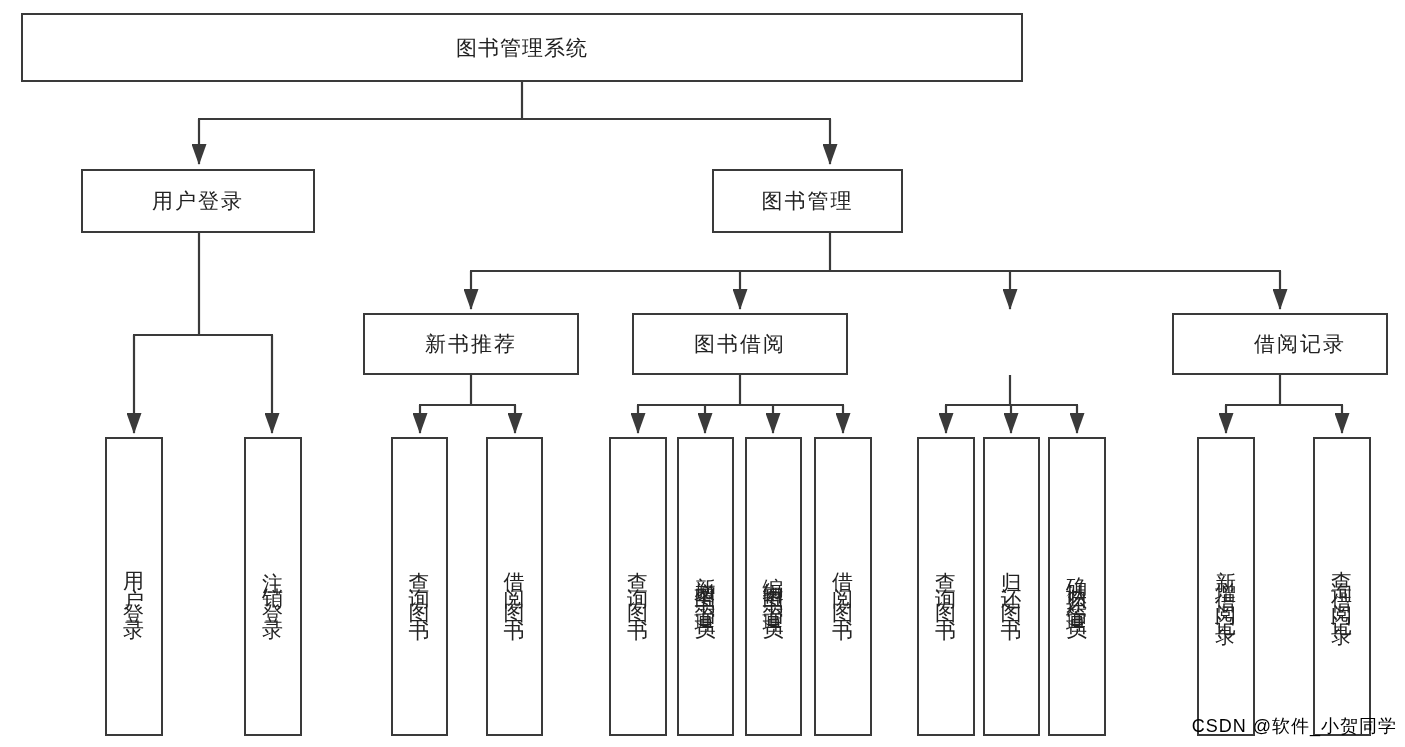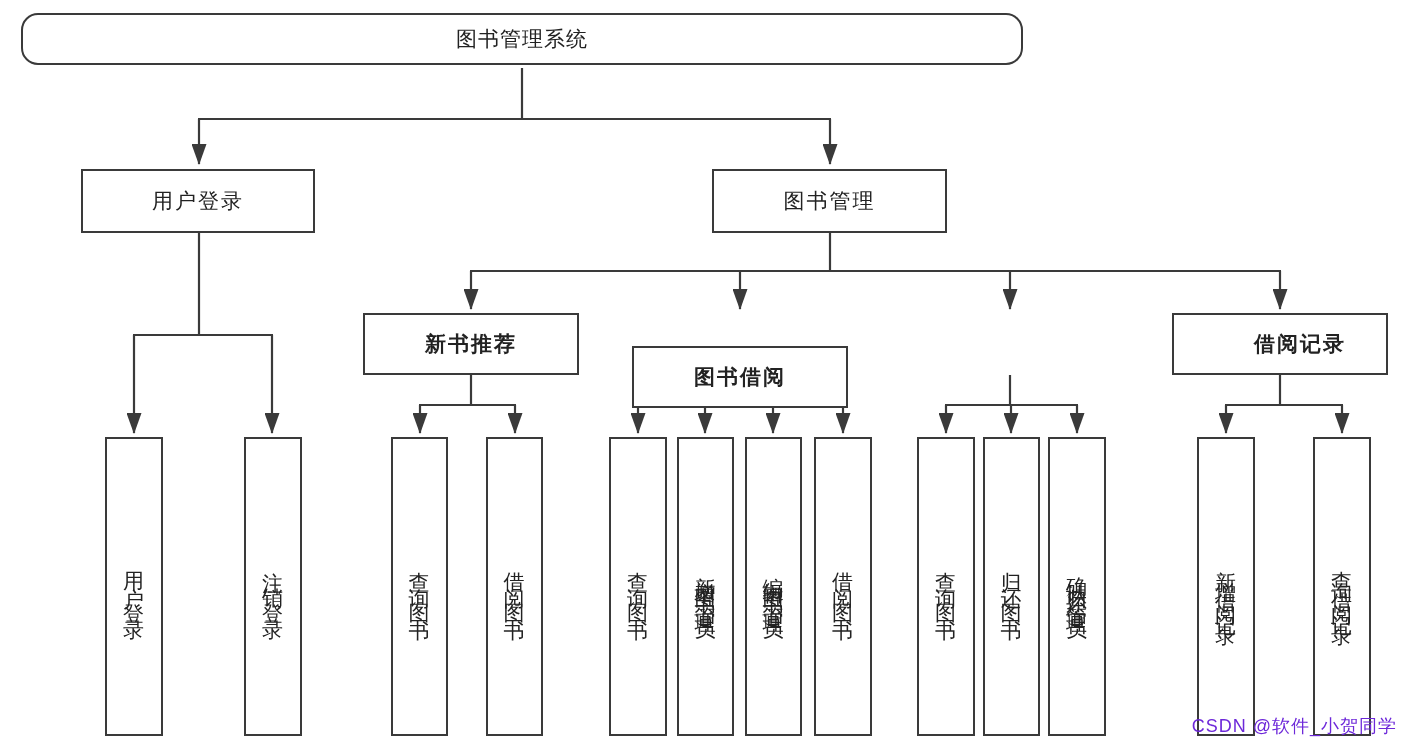--- a/index.html
+++ b/index.html
@@ -25,28 +25,28 @@
     background: #ffffff;
     display: flex;
     align-items: center;
     justify-content: center;
     font-size: 21px;
     letter-spacing: 2px;
     color: #222222;
     white-space: nowrap;
   }
   
-  .n-root { left: 21px; top: 13px; width: 1002px; height: 52px; letter-spacing: 1px; border-radius: 17px; }
+  .n-root { left: 21px; top: 13px; width: 1002px; height: 69px; letter-spacing: 1px; }
   
   .n-l2a { left: 81px;  top: 169px; width: 234px; height: 64px; }
-  .n-l2b { left: 712px; top: 169px; width: 235px; height: 64px; }
+  .n-l2b { left: 712px; top: 169px; width: 191px; height: 64px; }
   
-  .n-l3 { top: 313px; width: 216px; height: 62px; font-weight: bold; }
+  .n-l3 { top: 313px; width: 216px; height: 62px; }
   .n-l3a { left: 363px; }
-  .n-l3b { left: 632px; margin-top: 33px; }
+  .n-l3b { left: 632px; }
   .n-l3c { left: 902px; }
   .n-l3d { left: 1172px; padding-left: 40px; }
   
   .leaf { top: 437px; width: 58px; height: 299px; }
   .leaf span {
     writing-mode: vertical-rl;
     text-orientation: mixed;
     font-size: 21px;
     line-height: 1;
   }
@@ -63,21 +63,21 @@
   .lf8  { left: 814px; }
   .lf9  { left: 917px; }
   .lf10 { left: 983px; width: 57px; }
   .lf11 { left: 1048px; }
   .lf12 { left: 1197px; }
   .lf13 { left: 1313px; width: 58px; }
   .watermark {
     position: absolute;
     right: 8px; top: 714px;
     font-size: 18px;
-    color: #6d28d9;
+    color: #000000;
     letter-spacing: 1px;
     white-space: nowrap;
   }
 </style>
 </head>
 <body>
 
 <div id="canvas">
 
   <svg id="connectors" viewBox="0 0 1405 747" xmlns="http://www.w3.org/2000/svg">

